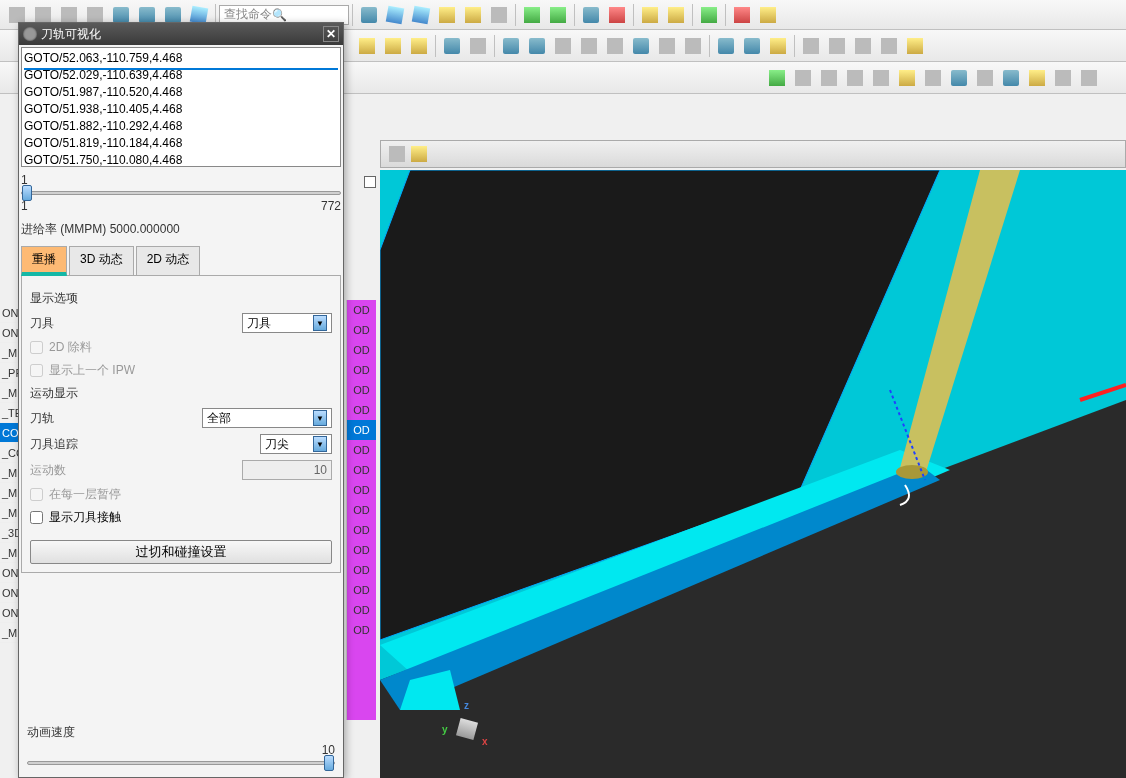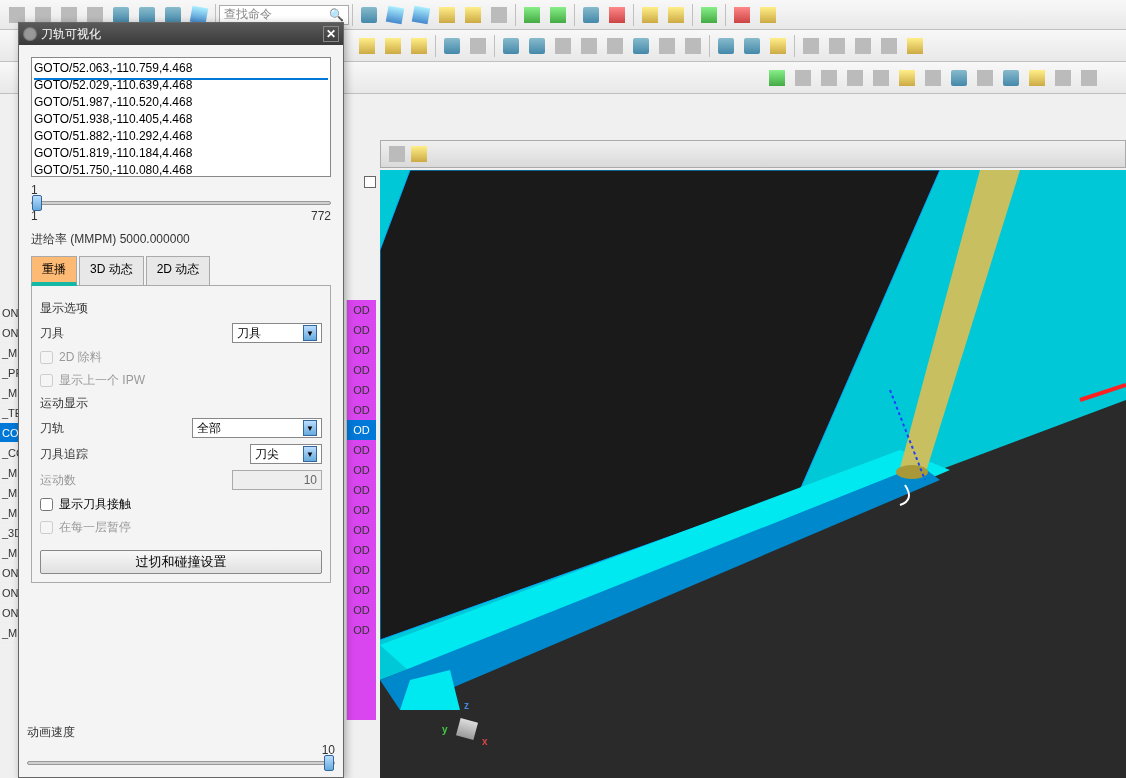--- a/index.html
+++ b/index.html
@@ -2,41 +2,41 @@
 <html><head>
 <meta charset="utf-8">
 <style>
 * { box-sizing: border-box; margin: 0; padding: 0; font-family: "Microsoft YaHei", Arial, sans-serif; font-size: 12px; }
 body { background: #f0f0f0; width: 1126px; height: 778px; overflow: hidden; position: relative; }
 
 .toolbar-row { background: linear-gradient(#f8f8f8,#e8e8e8); border-bottom: 1px solid #c0c0c0; display: flex; align-items: center; padding: 2px 4px; height: 30px; }
 .toolbar-row.r2 { height: 32px; }
 .tb-btn { width: 24px; height: 24px; margin: 0 1px; border: 1px solid transparent; border-radius: 2px; display: flex; align-items: center; justify-content: center; }
 .tb-sep { width: 1px; height: 22px; background: #c0c0c0; margin: 0 3px; }
-.search-box { width: 130px; height: 20px; border: 1px solid #aaa; background: #fff; padding: 0 4px; font-size: 11px; color: #888; display:flex; align-items:center; justify-content:space-between; }
+.search-box { width: 130px; height: 20px; border: 1px solid #aaa; background: #fff; padding: 0 4px; font-size: 11px; color: #888; display:flex; align-items:center; }
 
 .icon { width: 16px; height: 16px; display: inline-block; }
 .ico-generic { background: linear-gradient(#8bc,#48a); border-radius: 2px; }
 .ico-cube { background: linear-gradient(#aef,#48c); transform: rotate(10deg); }
 .ico-gold { background: linear-gradient(#fe8,#ca4); }
 .ico-green { background: linear-gradient(#8e8,#4a4); }
 .ico-red { background: linear-gradient(#f88,#c44); }
 .ico-gray { background: #bbb; }
 .tree-item { font-size: 11px; height: 20px; line-height: 20px; padding-left: 2px; white-space: nowrap; overflow: hidden; border-bottom: 1px solid #eee; color: #333; }
 .tree-item.sel { background: #0078d7; color: #fff; }
 
 .od-col { position: absolute; left: 346px; top: 300px; width: 30px; height: 420px; background: #d946ef; border-left: 1px solid #ccc; }
 .od-item { font-size: 11px; height: 20px; line-height: 20px; text-align: center; color: #333; }
 .od-item.sel { background: #0078d7; color: #fff; }
 
 .dialog { position: absolute; left: 18px; top: 22px; width: 326px; height: 756px; background: #f4f4f4; border: 1px solid #666; box-shadow: 2px 2px 8px rgba(0,0,0,0.3); }
 .dialog-title { height: 22px; background: linear-gradient(#5a5a5a,#3a3a3a); color: #fff; display: flex; align-items: center; padding: 0 4px; font-size: 12px; }
 .dialog-title .gear { width:14px; height:14px; background:#999; border-radius:50%; margin-right:4px; box-shadow: inset 0 0 2px #333;}
 .dialog-close { margin-left: auto; width: 16px; height: 16px; color: #fff; cursor: pointer; text-align:center; line-height:14px; font-weight:bold; border:1px solid #888;}
-.dialog-body { padding: 12px; }
+.dialog-body { padding: 2px; }
 
 .goto-list { height: 120px; background: #fff; border: 1px solid #888; overflow-y: scroll; font-family: Consolas, monospace; font-size: 12px; padding: 2px; }
 .goto-list div { height: 17px; line-height: 17px; }
 .goto-list .hl { background: #0078d7; height:2px; margin-top:1px;}
 
 .slider-row { margin-top: 6px; }
 .slider-track { height: 4px; background: #d0d0d0; border: 1px solid #999; border-radius: 2px; position: relative; margin: 4px 0; }
 .slider-thumb { width: 10px; height: 16px; background: linear-gradient(#bdf,#6ad); border: 1px solid #369; border-radius: 2px; position: absolute; top: -7px; }
 .slider-labels { display: flex; justify-content: space-between; font-size: 11px; color: #333; }
 
@@ -422,27 +422,27 @@
           <span>刀尖</span>
           <span class="dd">▼</span>
         </div>
       </div>
 
       <div class="field-row">
         <span class="field-label disabled">运动数</span>
         <div class="field-num">10</div>
       </div>
 
+      <div class="checkbox-row disabled">
+        <input type="checkbox" disabled="" style="">
+        <span>在每一层暂停</span>
+      </div>
       <div class="checkbox-row">
         <input type="checkbox" style="">
         <span>显示刀具接触</span>
-      </div>
-      <div class="checkbox-row disabled">
-        <input type="checkbox" disabled="" style="">
-        <span>在每一层暂停</span>
       </div>
 
       <button class="wide-btn">过切和碰撞设置</button>
     </div>
 
     <div class="anim-speed">
       <div class="section-label">动画速度</div>
       <div class="slider-labels">
           <span></span>
           <span>10</span>

